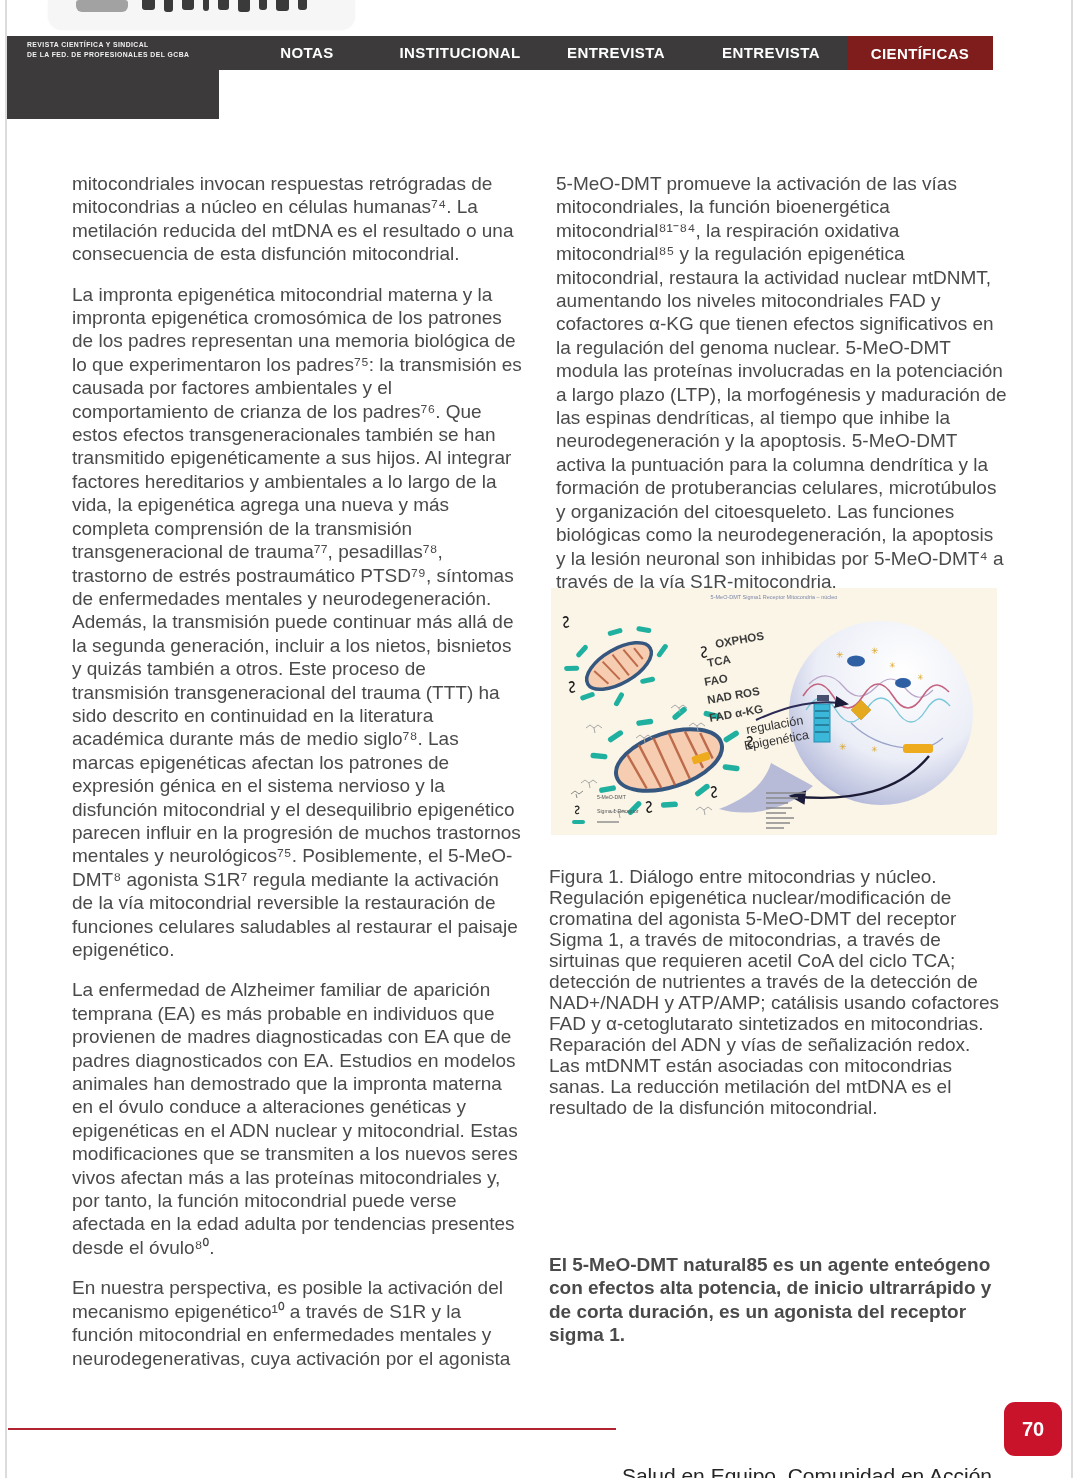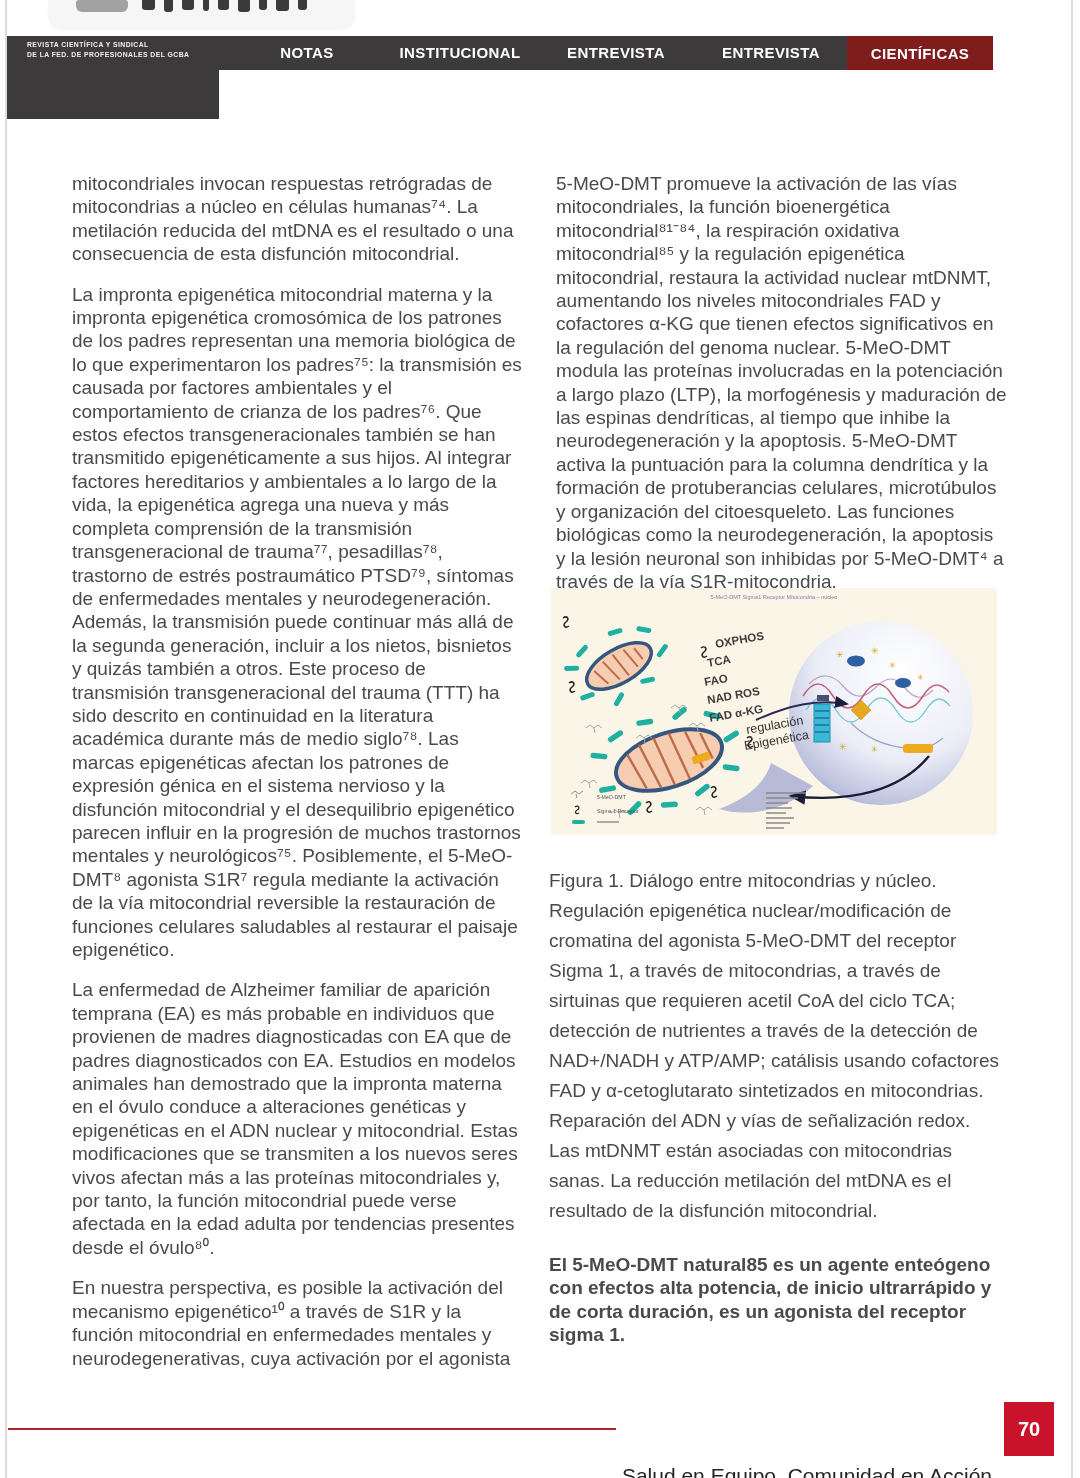--- a/index.html
+++ b/index.html
@@ -60,39 +60,39 @@
   .col-right-top { position:absolute; left:549px; top:172px; width:452px;margin-left:7px; }
   p.body-p {
     margin:0 0 17px 0; font-size:19px; line-height:23.4px; color:#4a4a4a;
   }
 
   
   .figure-box { position:absolute; left:550px; top:588px; width:448px; height:247px; }
   .figure-box svg { display:block; }
 
   .fig-caption { position:absolute; left:549px; top:866px; width:454px; }
-  .fig-caption p { margin:0; font-size:19px; line-height:30px; color:#4a4a4a; }
+  .fig-caption p { margin:0; font-size:19px; line-height:21px; color:#4a4a4a; }
 
   .section-heading {
     position:absolute; left:549px; top:1176px; width:452px;
     margin:0; font-size:30px; line-height:36px; font-weight:800; color:#ee6b1f;
   }
   .section-para { position:absolute; left:549px; top:1253px; width:454px;font-weight:bold; }
   .section-para p { margin:0; font-size:19px; line-height:23.4px; color:#4a4a4a; }
 
   
   .footer-line { position:absolute; left:8px; top:1428px; width:608px; height:2px; background:#b22330; }
   .footer-slogan {
     position:absolute; top:1416px; left:540px; width:452px; text-align:right;
     font-size:21px; color:#242424;margin-top:48px;
   }
   .page-badge {
-    position:absolute; left:1004px; top:1402px; width:50px; height:54px;
+    position:absolute; left:1004px; top:1402px; width:58px; height:54px;
     background:#c9132b; display:flex; align-items:center; justify-content:center;
-    color:#fff; font-weight:700; font-size:20px;
+    color:#fff; font-weight:700; font-size:20px;border-radius:11px;
   }
 </style>
 </head>
 <body>
 
 <div class="page">
 
   <div class="edge edge-left"></div>
   <div class="edge edge-right"></div>
 

